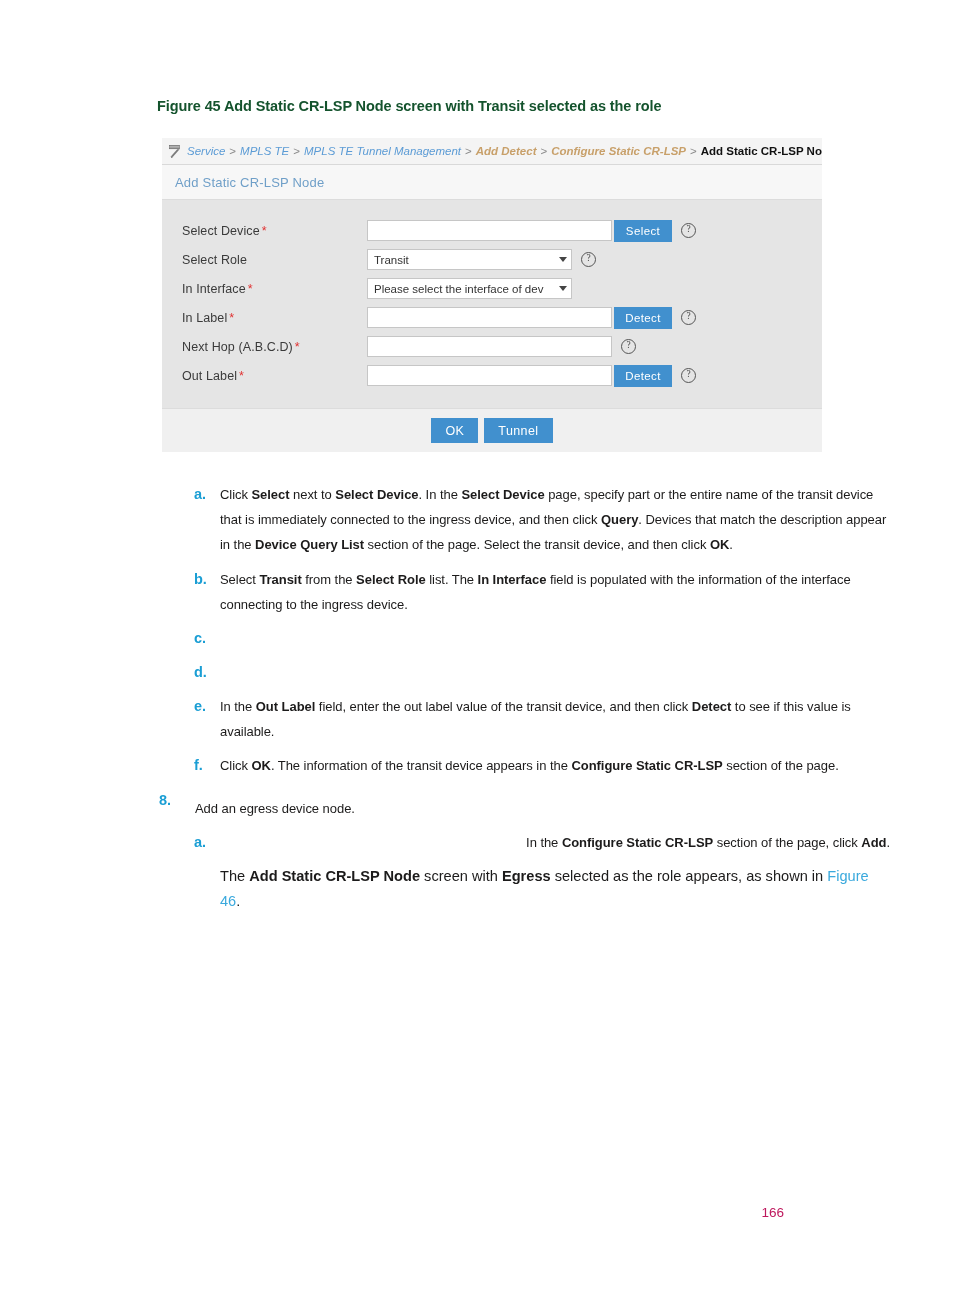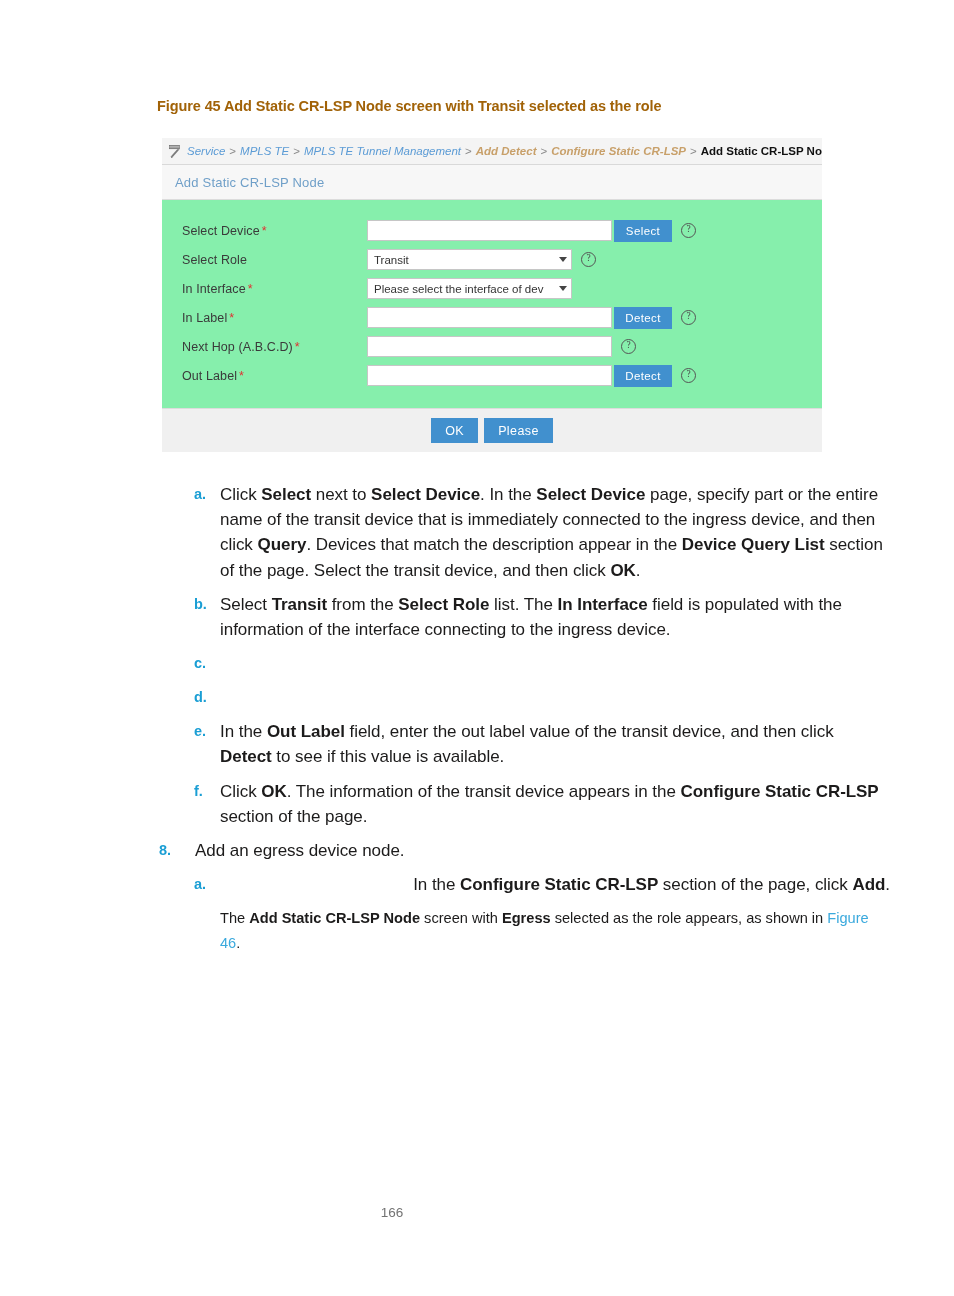--- a/index.html
+++ b/index.html
@@ -21,21 +21,21 @@
     inset: 0;
   }
 
   
   .figure-caption {
     position: absolute;
     left: 157px;
     top: 98px;
     font-size: 14.5px;
     font-weight: bold;
-    color: #a16207;
+    color: #14532d;
     letter-spacing: -0.1px;
     white-space: nowrap;
   }
 
   
   .shot {
     position: absolute;
     left: 162px;
     top: 138px;
     width: 660px;
@@ -86,21 +86,21 @@
     border-bottom: 1px solid #dcdcdc;
     display: flex;
     align-items: center;
     padding-left: 13px;
     font-size: 13px;
     color: #6f9fc8;
     letter-spacing: 0.2px;
   }
 
   .panel-body {
-    background: #86efac;
+    background: #e5e5e5;
     border-bottom: 1px solid #dcdcdc;
     padding: 16px 0 18px 0;
     position: relative;
   }
 
   .form-row {
     display: flex;
     align-items: center;
     height: 29px;
     padding-left: 20px;
@@ -216,33 +216,33 @@
     margin-bottom: 9px;
   }
   .li .marker {
     color: #1a9ed4;
     font-weight: bold;
     font-size: 14.5px;
     flex: 0 0 auto;
     line-height: 25px;
   }
   .li .body {
-    font-size: 17px;
+    font-size: 13px;
     line-height: 25.2px;
     color: #1c1b1b;
     letter-spacing: -0.05px;
   }
 
   
   .alpha .marker { width: 26px; margin-left: 194px; }
   .alpha .body   { width: 670px; }
 
   
   .num .marker { width: 36px; margin-left: 159px; }
-  .num .body   { width: 700px; }
+  .num .body   { width: 700px; margin-top: 8px; }
 
   
   .alpha2 .marker { width: 26px; margin-left: 194px; }
   .alpha2 .body   { width: 670px; text-align: right; }
 
   .b { font-weight: bold; }
   .lnk { color: #3aa9dd; }
 
   .plain-para {
     font-size: 14.6px;
@@ -251,23 +251,23 @@
     margin-left: 220px;
     width: 660px;
     margin-bottom: 0px;
   }
 
   .page-number {
     position: absolute;
     left: 0;
     top: 1205px;
     width: 784px;
-    text-align: center;
+    text-align: right;
     font-size: 13.5px;
-    color: #737373;
+    color: #be185d;
   }
 </style>
 </head>
 <body>
 
 <div class="page">
 
   <div class="figure-caption">Figure 45 Add Static CR-LSP Node screen with Transit selected as the role</div>
 
   <div class="shot">
@@ -350,21 +350,21 @@
         </div>
         <input class="txt-input" type="text" value="" style="">
         <button class="blue-btn">Detect</button>
         <span class="help-icon">?</span>
       </div>
 
     </div>
 
     <div class="panel-footer">
       <button class="footer-btn">OK</button>
-      <button class="footer-btn">Please</button>
+      <button class="footer-btn">Tunnel</button>
     </div>
 
   </div>
 
   <div class="prose">
 
     <div class="li alpha">
       <div class="marker">a.</div>
       <div class="body">Click <span class="b">Select</span> next to <span class="b">Select Device</span>. In the <span class="b">Select Device</span> page, specify part or the entire name of the transit device that is immediately connected to the ingress device, and then click <span class="b">Query</span>. Devices that match the description appear in the <span class="b">Device Query List</span> section of the page. Select the transit device, and then click <span class="b">OK</span>.</div>
     </div>

